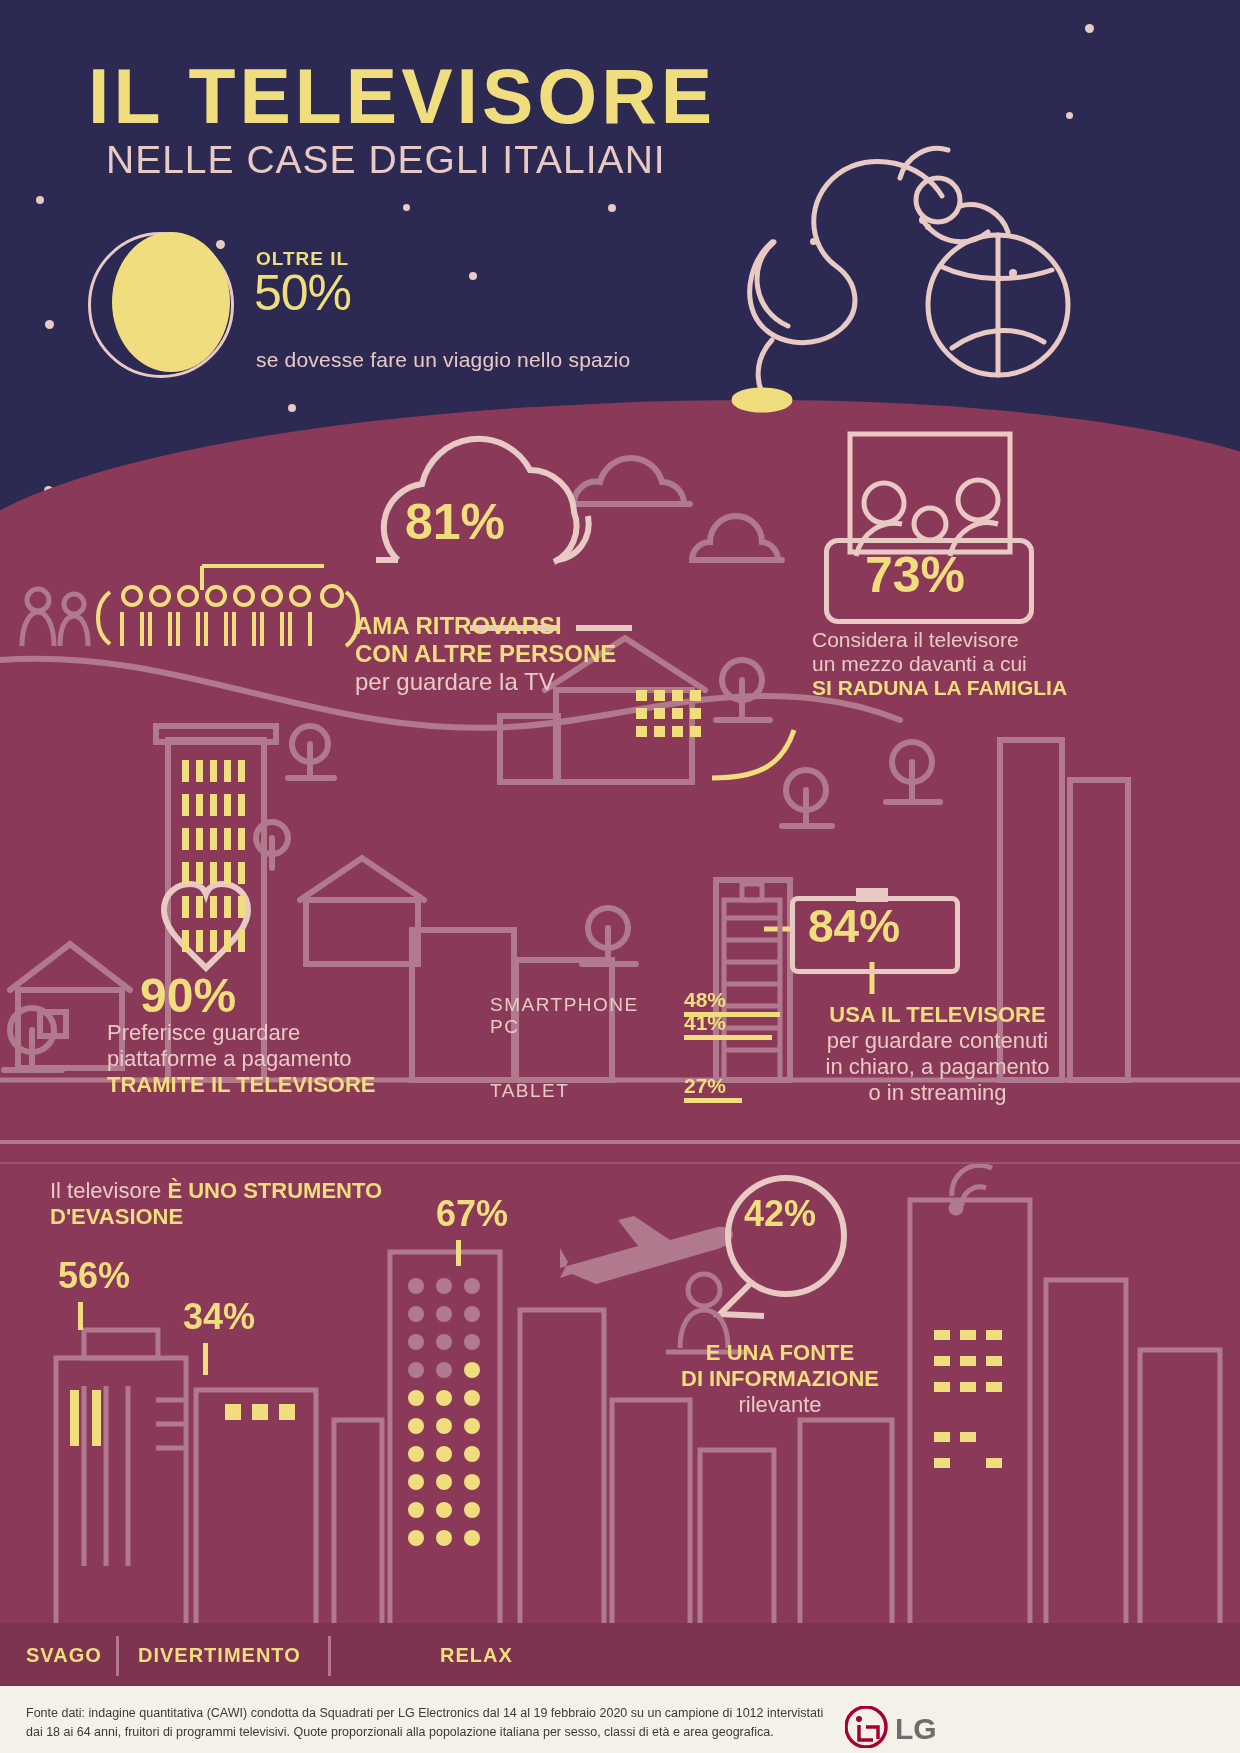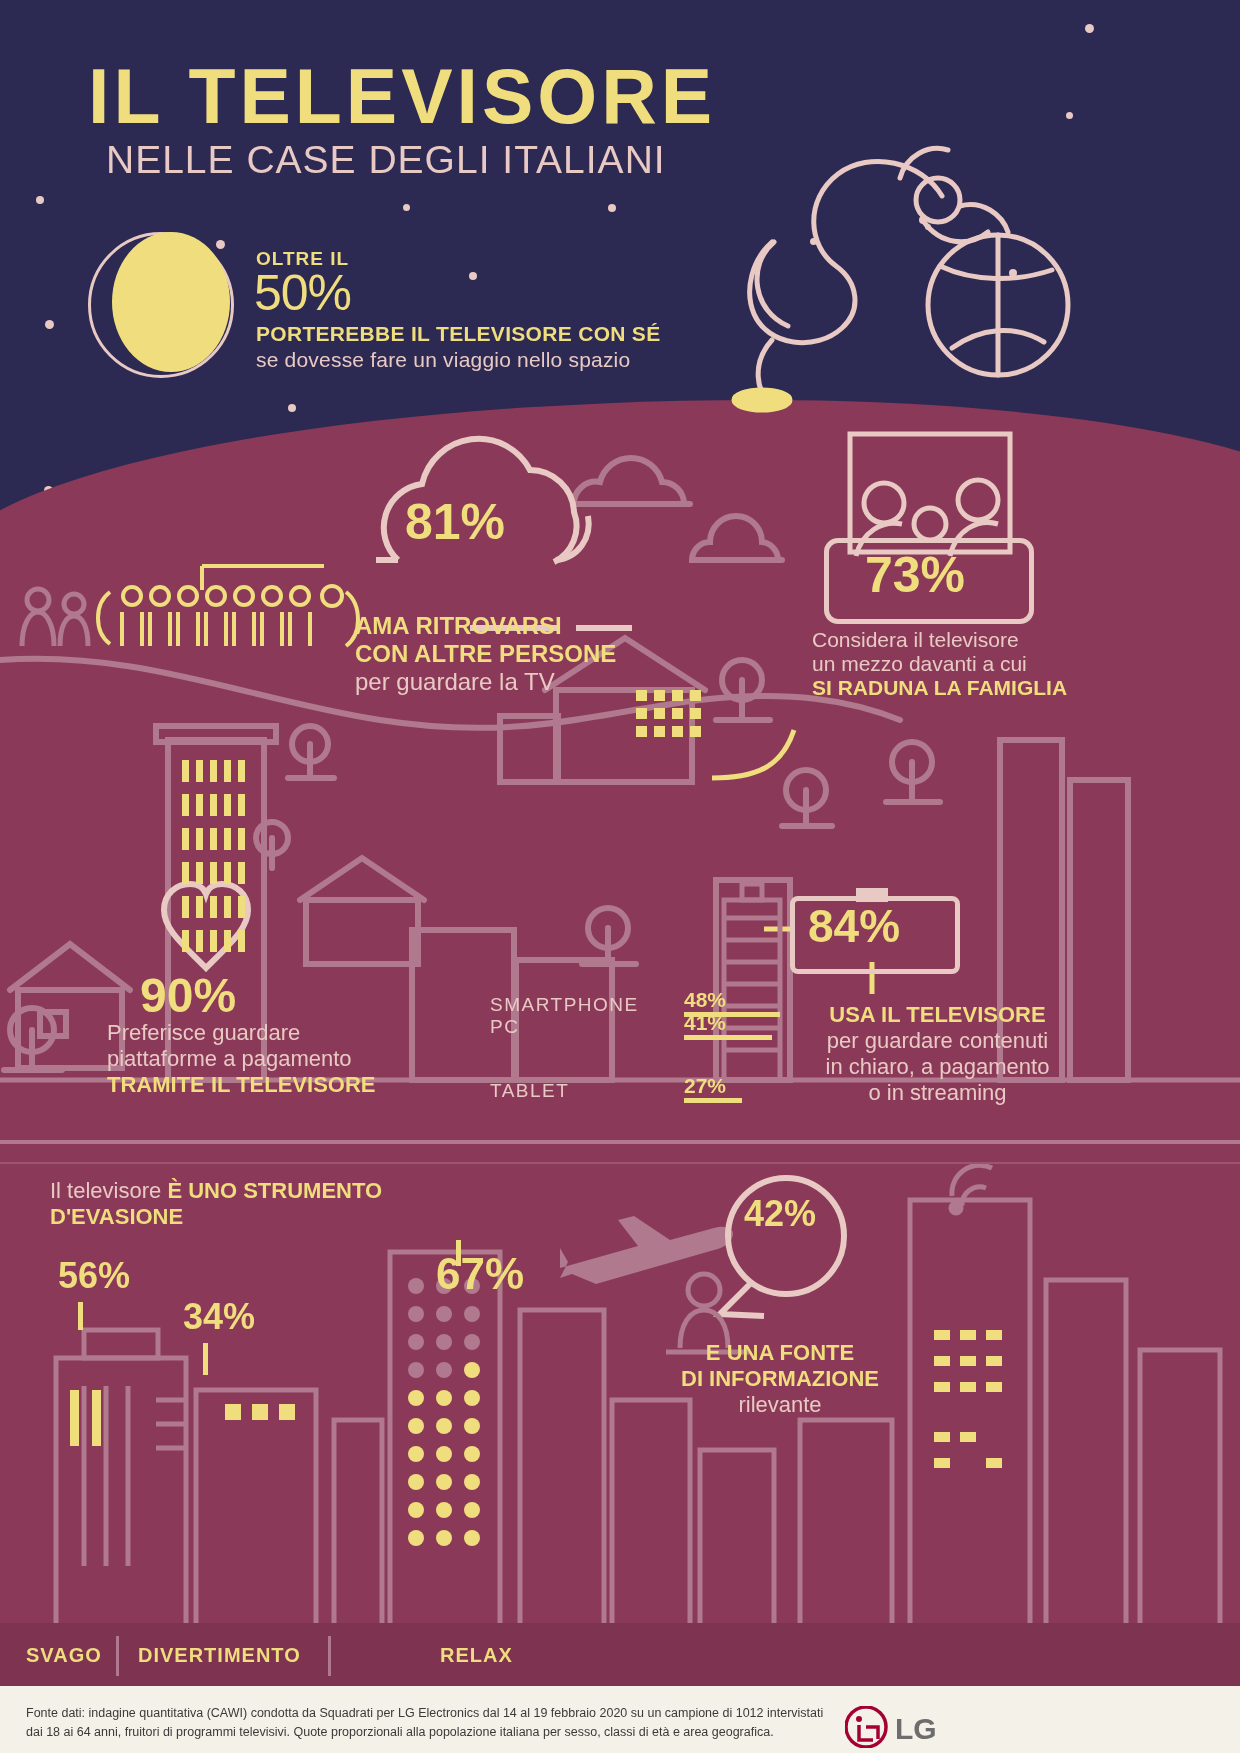--- a/index.html
+++ b/index.html
@@ -49,21 +49,21 @@
 
   
   .dev-label{position:absolute;font-size:19px;color:#e9c9c4;letter-spacing:1.5px;text-align:left;}
   .dev-pct{position:absolute;font-size:21px;font-weight:bold;color:#f0dd7d;}
   .dev-bar{position:absolute;height:5px;background:#f0dd7d;}
   .p84{position:absolute;left:808px;top:903px;font-size:46px;}
   .txt84{position:absolute;left:805px;top:1002px;font-size:22px;width:265px;text-align:center;}
 
   
   .evasione{position:absolute;left:50px;top:1178px;font-size:22px;width:400px;}
-  .p67{position:absolute;left:436px;top:1252px;font-size:44px;}
+  .p67{position:absolute;left:436px;top:1196px;font-size:36px;}
   .p56{position:absolute;left:58px;top:1258px;font-size:36px;}
   .p34{position:absolute;left:183px;top:1299px;font-size:36px;}
   .p42{position:absolute;left:744px;top:1196px;font-size:36px;}
   .stick{position:absolute;width:5px;background:#f0dd7d;}
   .fonte{position:absolute;left:650px;top:1340px;font-size:22px;width:260px;text-align:center;}
 
   .catbar{position:absolute;left:0;top:1623px;width:1240px;height:63px;background:#7e3351;}
   .cat{position:absolute;font-size:20px;font-weight:bold;color:#f0dd7d;letter-spacing:1px;top:1644px;}
   .catdiv{position:absolute;width:3px;height:40px;background:#b0798e;top:1636px;}
 
@@ -408,21 +408,20 @@
   <div class="band-sep" style="top:1162px;height:2px;background:#9c5470;"></div>
   <div class="catbar"></div>
 
   <div class="title">IL TELEVISORE</div>
   <div class="subtitle">NELLE CASE DEGLI ITALIANI</div>
 
   <div class="moon-ring"></div>
   <div class="moon-fill"></div>
   <div class="oltre">OLTRE IL</div>
   <div class="fifty">50%</div>
-  <div class="porterebbe">PORTEREBBE IL TELEVISORE CON SÉ</div>
   <div class="sedovesse">se dovesse fare un viaggio nello spazio</div>
 
   <div class="p81 big-pct">81%</div>
   <div class="txt81">
     <div class="yellow">AMA RITROVARSI</div>
     <div class="yellow">CON ALTRE PERSONE</div>
     <div class="pink">per guardare la TV</div>
   </div>
 
   <div style="position:absolute;left:824px;top:538px;width:200px;height:76px;border:5px solid #e9c9c4;border-radius:14px;"></div>

